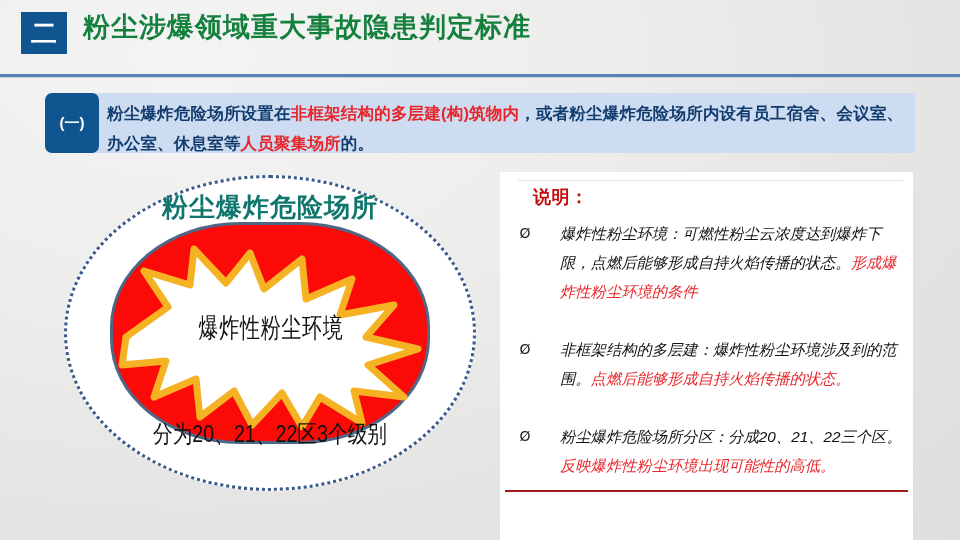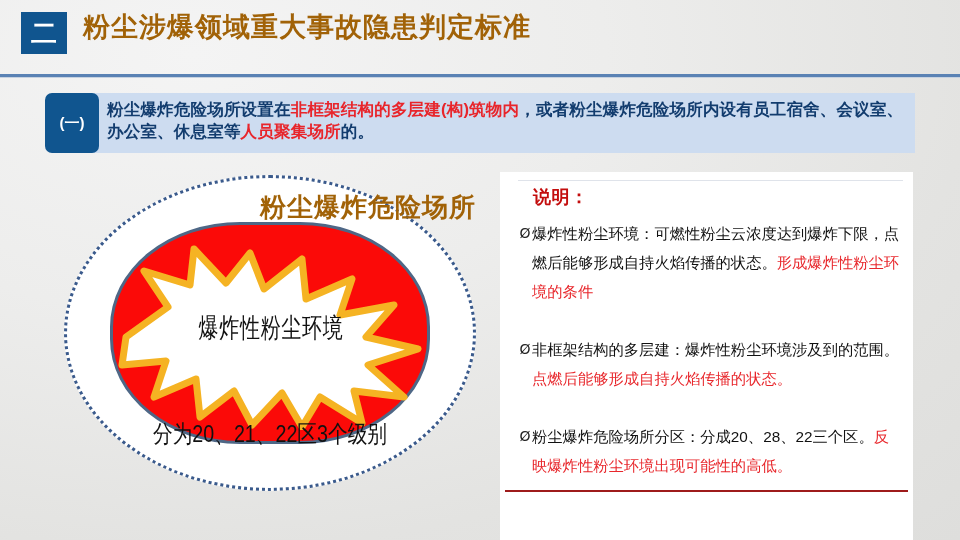--- a/index.html
+++ b/index.html
@@ -30,21 +30,21 @@
     font-size: 26px;
     font-weight: bold;
     line-height: 42px;
     text-align: center;
   }
   #page-title {
     position: absolute;
     left: 83px; top: 9px;
     font-size: 27px;
     font-weight: bold;
-    color: #a16207;
+    color: #15803d;
     letter-spacing: 1px;
     white-space: nowrap;
   }
   #title-rule {
     position: absolute;
     left: 0; top: 74px;
     width: 960px; height: 3px;
     background: #5a82b4;
   }
   #title-rule-2 {
@@ -78,21 +78,21 @@
     line-height: 60px;
     text-align: center;
   }
   #callout-text {
     position: absolute;
     left: 62px; top: 5px;
     width: 802px;
     font-size: 16.5px;
     font-weight: bold;
     color: #123c6e;
-    line-height: 22px;
+    line-height: 30px;
     letter-spacing: 0.2px;
   }
   #callout-text .hl { color: #e8252b; }
 
   
   #diagram {
     position: absolute;
     left: 50px; top: 170px;
     width: 440px; height: 355px;
   }
@@ -111,24 +111,24 @@
     width: 320px; height: 222px;
     background: #fb0a08;
     border: 3px solid #4e6786;
     border-radius: 130px / 105px;
     box-sizing: border-box;
   }
   #blob-title {
     position: absolute;
     left: 14px; top: 20px;
     width: 412px;
-    text-align: right;
+    text-align: center;
     font-size: 26px;
     font-weight: bold;
-    color: #a16207;
+    color: #0f766e;
     letter-spacing: 1px;
     z-index: 6;
   }
   #starburst {
     position: absolute;
     left: 66px; top: 75px;
     width: 310px; height: 185px;
     z-index: 4;
   }
   #burst-text {
@@ -189,22 +189,23 @@
   .note-bullet {
     position: absolute;
     left: 0; top: 0;
     width: 26px;
     text-align: center;
     font-family: "DejaVu Sans", sans-serif;
     font-size: 14px;
     color: #222222;
   }
   .note-body {
-    margin-left: 20px;
+    margin-left: 48px;
     display: block;
+    font-style: italic;
   }
   .note-body .hl { color: #e8272c; }
   #note-1 { top: 47px; }
   #note-2 { top: 163px; }
   #note-3 { top: 250px; }
   #strike-line {
     position: absolute;
     left: 5px; top: 318px;
     width: 403px; height: 2px;
     background: #9e1b1b;
@@ -248,17 +249,17 @@
     <span class="note-body"><span>爆炸性粉尘环境：可燃性粉尘云浓度达到爆炸下限，点燃后能够形成自持火焰传播的状态。</span><span class="hl">形成爆炸性粉尘环境的条件</span></span>
   </div>
 
   <div class="note-item" id="note-2">
     <span class="note-bullet">Ø</span>
     <span class="note-body"><span>非框架结构的多层建：爆炸性粉尘环境涉及到的范围。</span><span class="hl">点燃后能够形成自持火焰传播的状态。</span></span>
   </div>
 
   <div class="note-item" id="note-3">
     <span class="note-bullet">Ø</span>
-    <span class="note-body"><span>粉尘爆炸危险场所分区：分成20、28、22三个区。</span><span class="hl">反映爆炸性粉尘环境出现可能性的高低。</span></span>
+    <span class="note-body"><span>粉尘爆炸危险场所分区：分成20、21、22三个区。</span><span class="hl">反映爆炸性粉尘环境出现可能性的高低。</span></span>
   </div>
 
   <div id="strike-line"></div>
 </div>
 
 </body></html>

